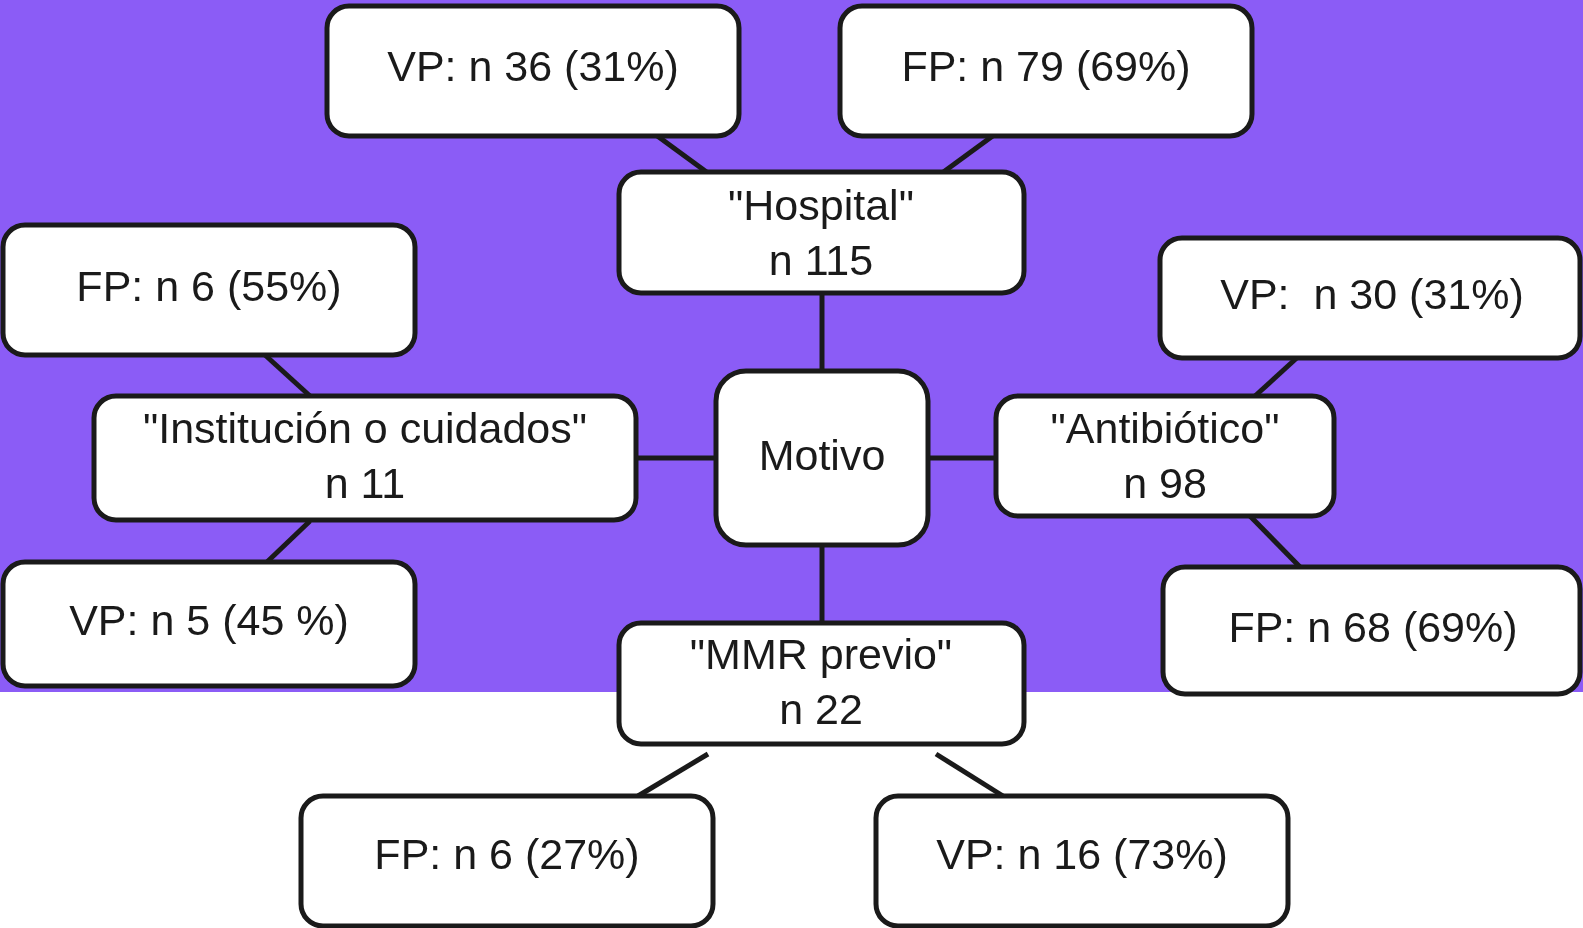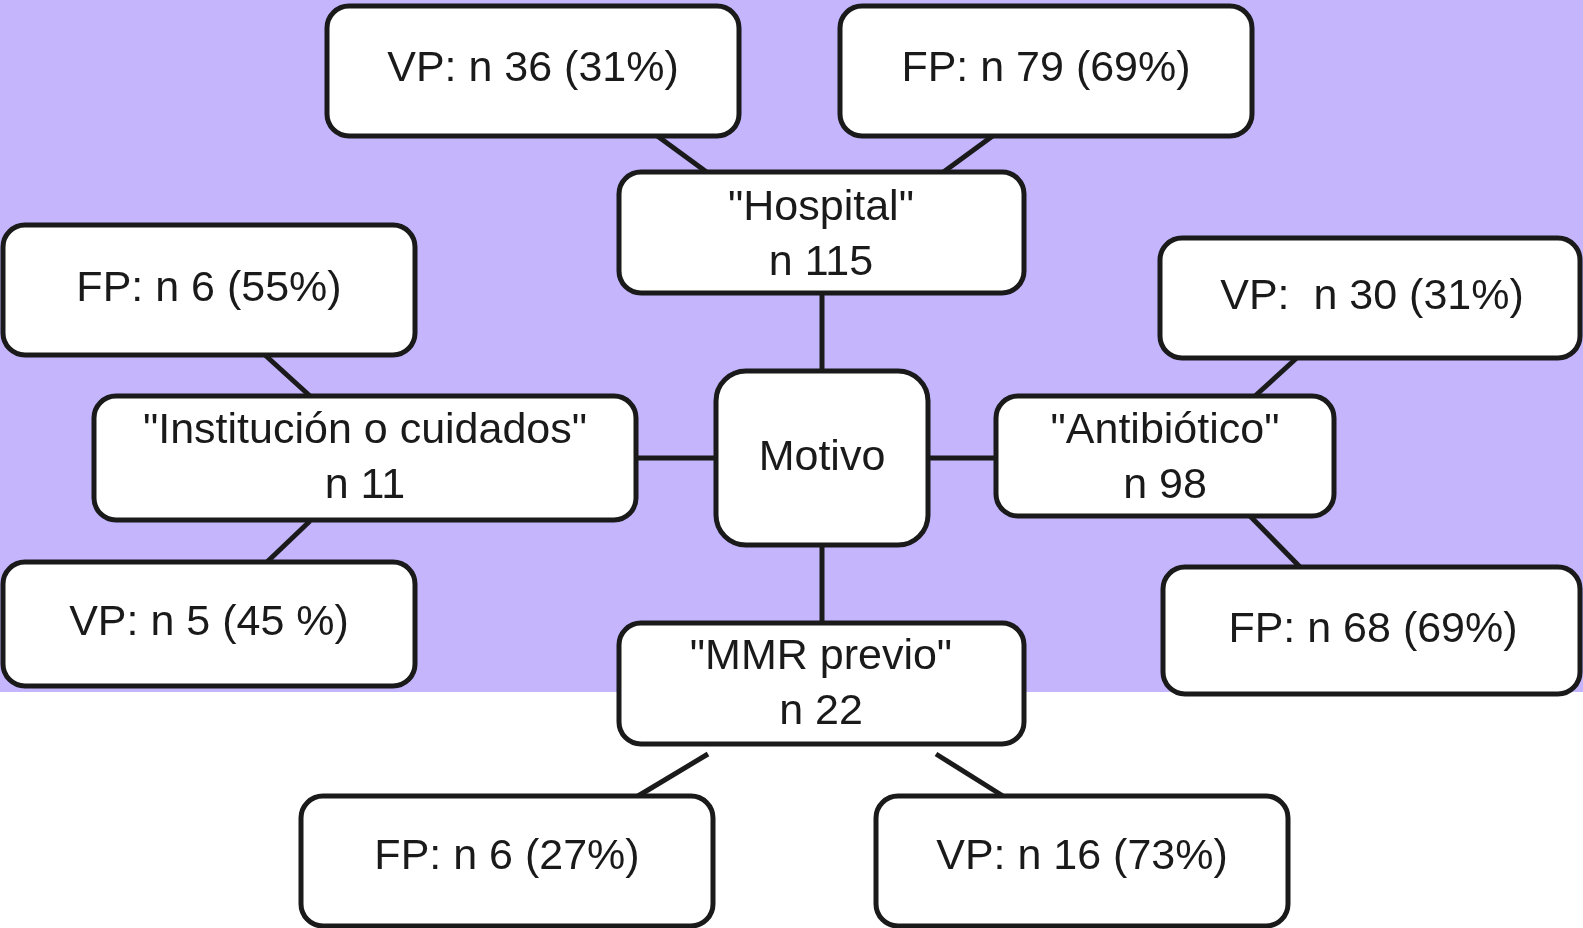--- a/index.html
+++ b/index.html
@@ -10,21 +10,21 @@
   body {
     width: 1583px;
     height: 928px;
     overflow: hidden;
     font-family: "Liberation Sans", sans-serif;
   }
   #diagram-root {
     position: relative;
     width: 1583px;
     height: 692px;
-    background: #c4b5fd;
+    background: #8b5cf6;
   }
   svg.canvas {
     position: absolute;
     top: 0;
     left: 0;
     width: 1583px;
     height: 928px;
     display: block;
   }
   .node-box {

